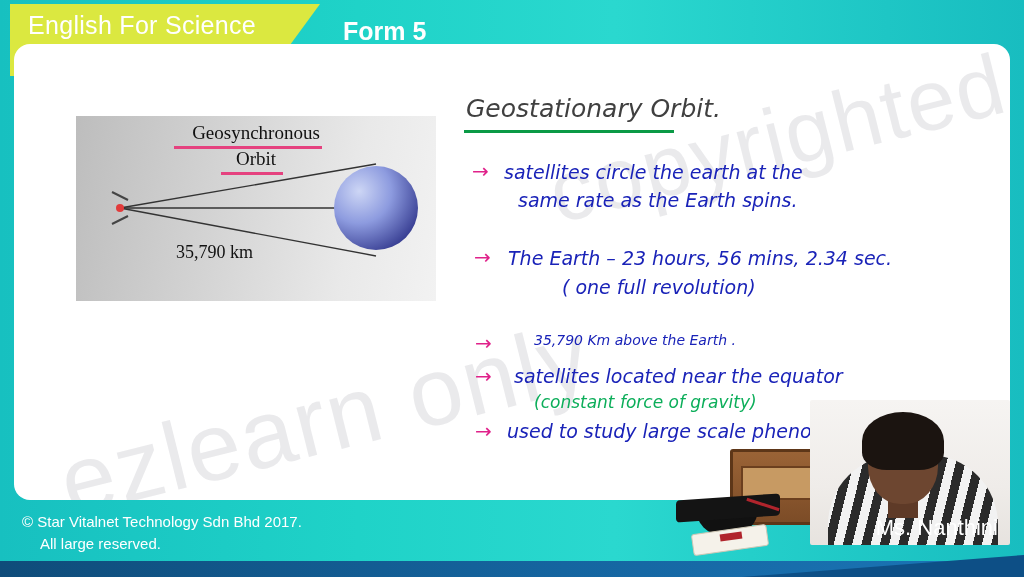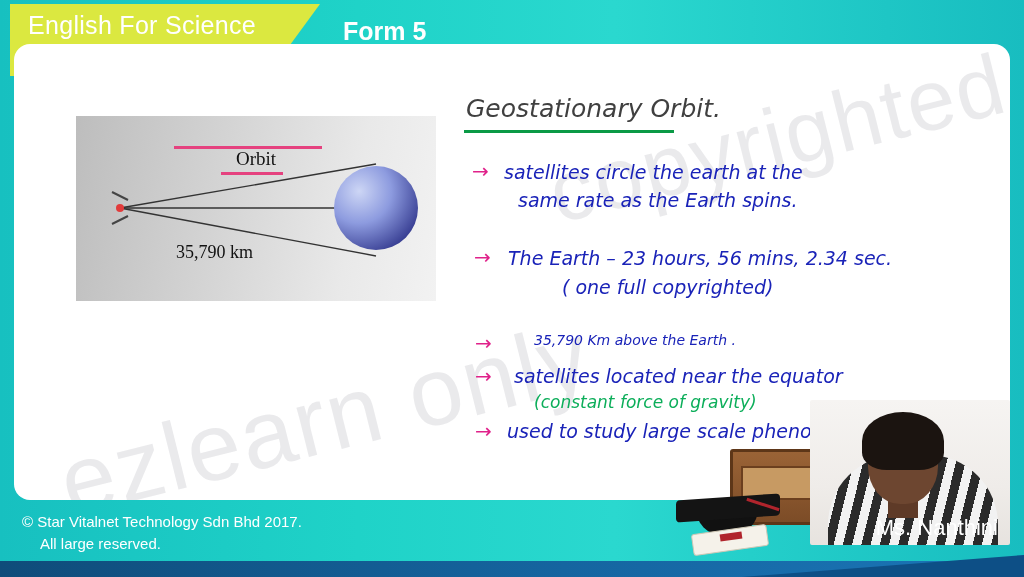--- a/index.html
+++ b/index.html
@@ -306,20 +306,21 @@
     </div>
     <div id="form-label">Form 5</div>
   </div>
 
   <div id="board">
 
     <div class="wm" id="wm1">copyrighted</div>
     <div class="wm" id="wm2">ezlearn only</div>
 
     <div id="diagram">
+      <div class="d-title">Geosynchronous</div>
       <div class="ul1"></div>
       <div class="d-title2">Orbit</div>
       <div class="ul2"></div>
       <div class="dist">35,790 km</div>
       <svg width="360" height="185" style="position:absolute;left:0;top:0">
         <line x1="44" y1="92" x2="300" y2="48" stroke="#333" stroke-width="1.3"></line>
         <line x1="44" y1="92" x2="300" y2="140" stroke="#333" stroke-width="1.3"></line>
         <line x1="44" y1="92" x2="275" y2="92" stroke="#333" stroke-width="1.3"></line>
         <circle cx="44" cy="92" r="4" fill="#e23b3b"></circle>
         <line x1="36" y1="76" x2="52" y2="84" stroke="#444" stroke-width="2"></line>
@@ -337,21 +338,21 @@
 
     <div class="hw pink" id="note-title">Geostationary Orbit.</div>
     <div id="note-title-ul"></div>
 
     <div class="arrow a1">→</div>
     <div class="hw blue n1b">same  rate  as  the  Earth  spins.</div>
     <div class="hw blue n1">satellites  circle  the  earth  at  the</div>
 
     <div class="arrow a2">→</div>
     <div class="hw blue n2">The  Earth   –  23 hours, 56 mins, 2.34 sec.</div>
-    <div class="hw blue n2b">( one  full  copyrighted)</div>
+    <div class="hw blue n2b">( one  full  revolution)</div>
 
     <div class="arrow a3">→</div>
     <div class="hw blue n3">35,790  Km  above  the  Earth .</div>
 
     <div class="arrow a4">→</div>
     <div class="hw green n4b">(constant  force  of  gravity)</div>
     <div class="hw blue n4">satellites  located near  the  equator</div>
 
     <div class="arrow a5">→</div>
     <div class="hw blue n5">used  to  study  large scale  phenomenon</div>

